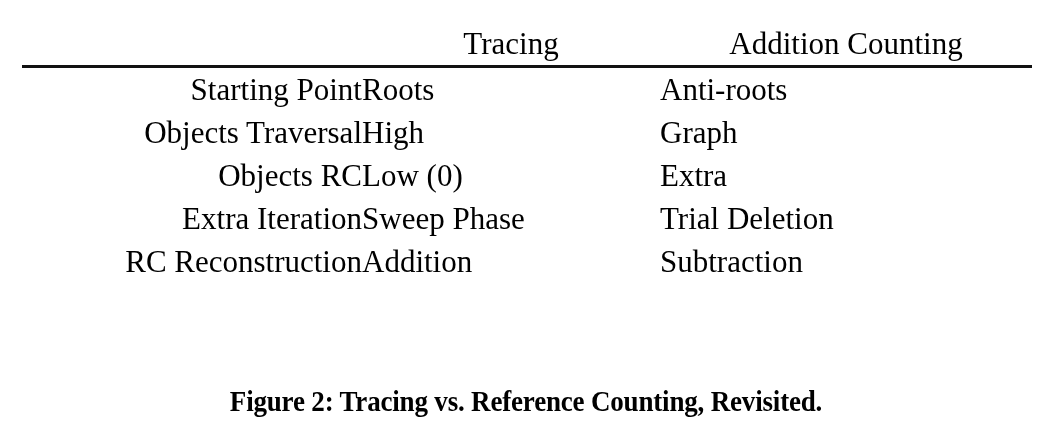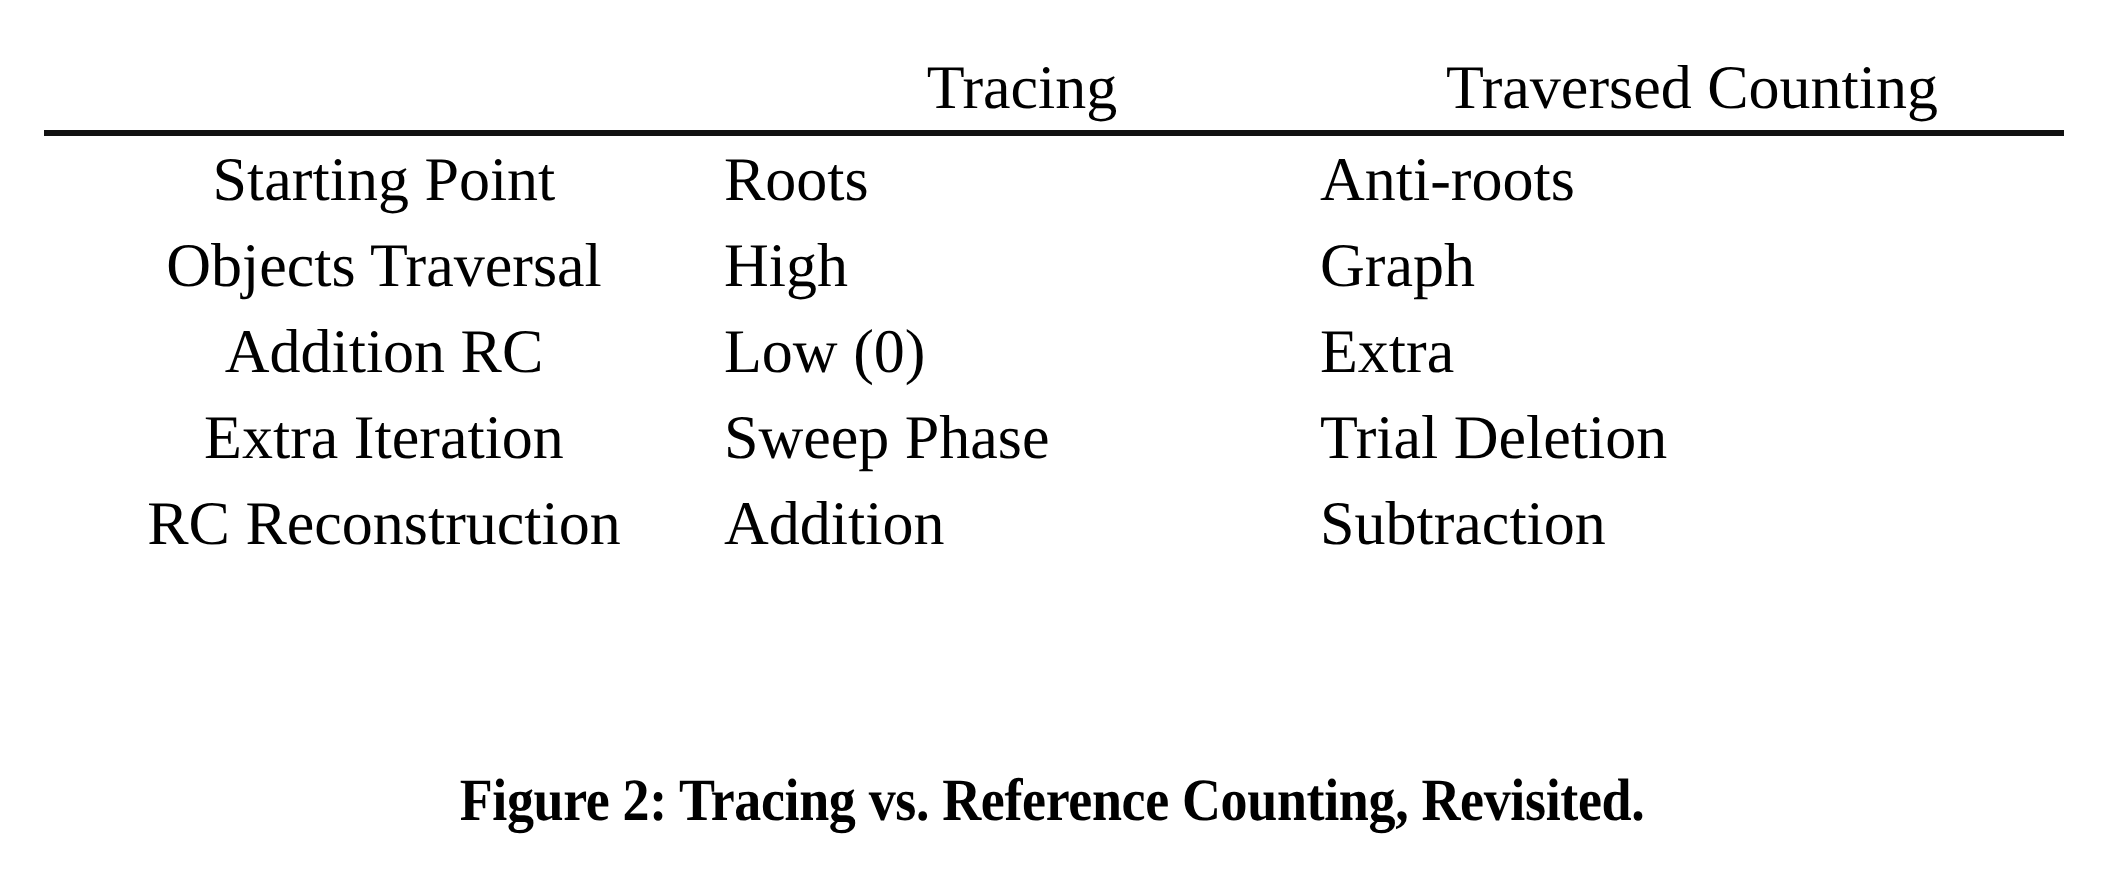--- a/index.html
+++ b/index.html
@@ -49,21 +49,21 @@
     padding: 0;
     border: 0;
     height: 43px;
     vertical-align: middle;
     font-weight: normal;
     white-space: nowrap;
   }
 
   
   .cell-attr {
-    text-align: center;
+    text-align: right;
     padding-left: 20px;
   }
   .cell-val {
     font-family: Liberation Serif, serif;
   }
 
   
   thead th { height: 50px; }
 
   
@@ -100,40 +100,40 @@
       <colgroup>
         <col class="c-attr">
         <col class="c-mid">
         <col class="c-right">
       </colgroup>
 
       <thead>
         <tr>
           <th class="cell-attr"></th>
           <th class="cell-val vrule-mid">Tracing</th>
-          <th class="cell-val vrule-right">Traversed Counting</th>
+          <th class="cell-val vrule-right">Addition Counting</th>
         </tr>
       </thead>
 
       <tbody>
         <tr class="first-body">
           <td class="cell-attr">Starting Point</td>
           <td class="cell-val vrule-mid">Roots</td>
           <td class="cell-val vrule-right">Anti-roots</td>
         </tr>
 
 
         <tr>
           <td class="cell-attr">Objects Traversal</td>
           <td class="cell-val vrule-mid">High</td>
           <td class="cell-val vrule-right">Graph</td>
         </tr>
 
         <tr>
-          <td class="cell-attr">Addition RC</td>
+          <td class="cell-attr">Objects RC</td>
           <td class="cell-val vrule-mid">Low (0)</td>
           <td class="cell-val vrule-right">Extra</td>
         </tr>
 
         <tr>
           <td class="cell-attr">Extra Iteration</td>
           <td class="cell-val vrule-mid">Sweep Phase</td>
           <td class="cell-val vrule-right">Trial Deletion</td>
         </tr>
 

